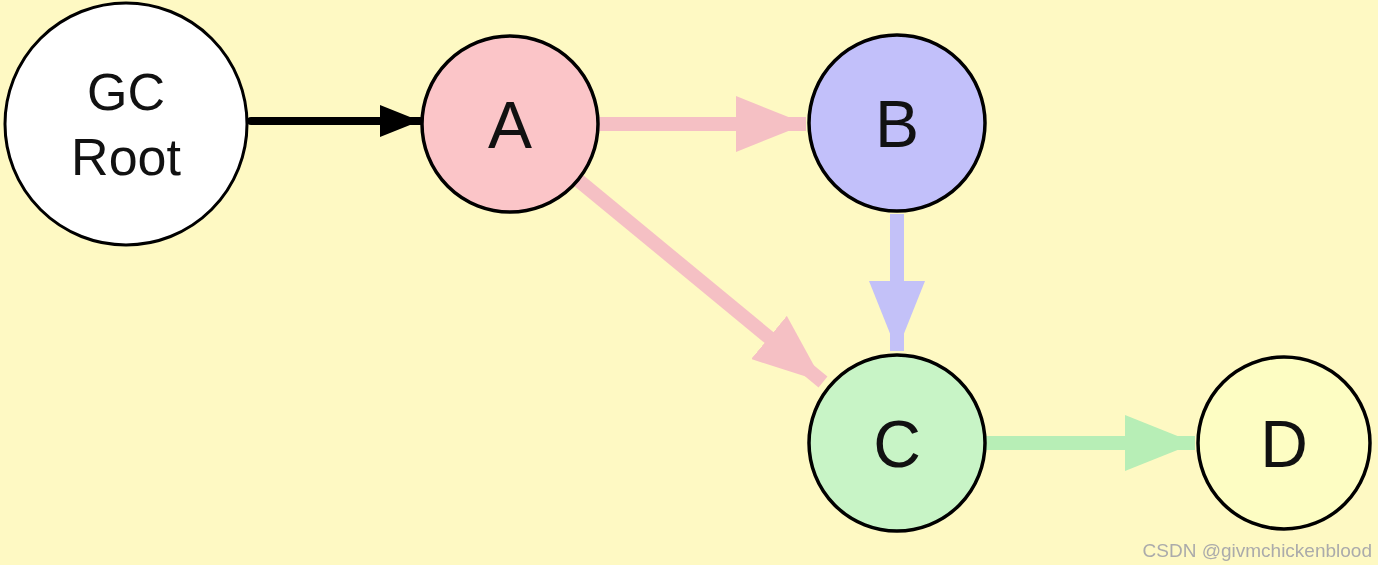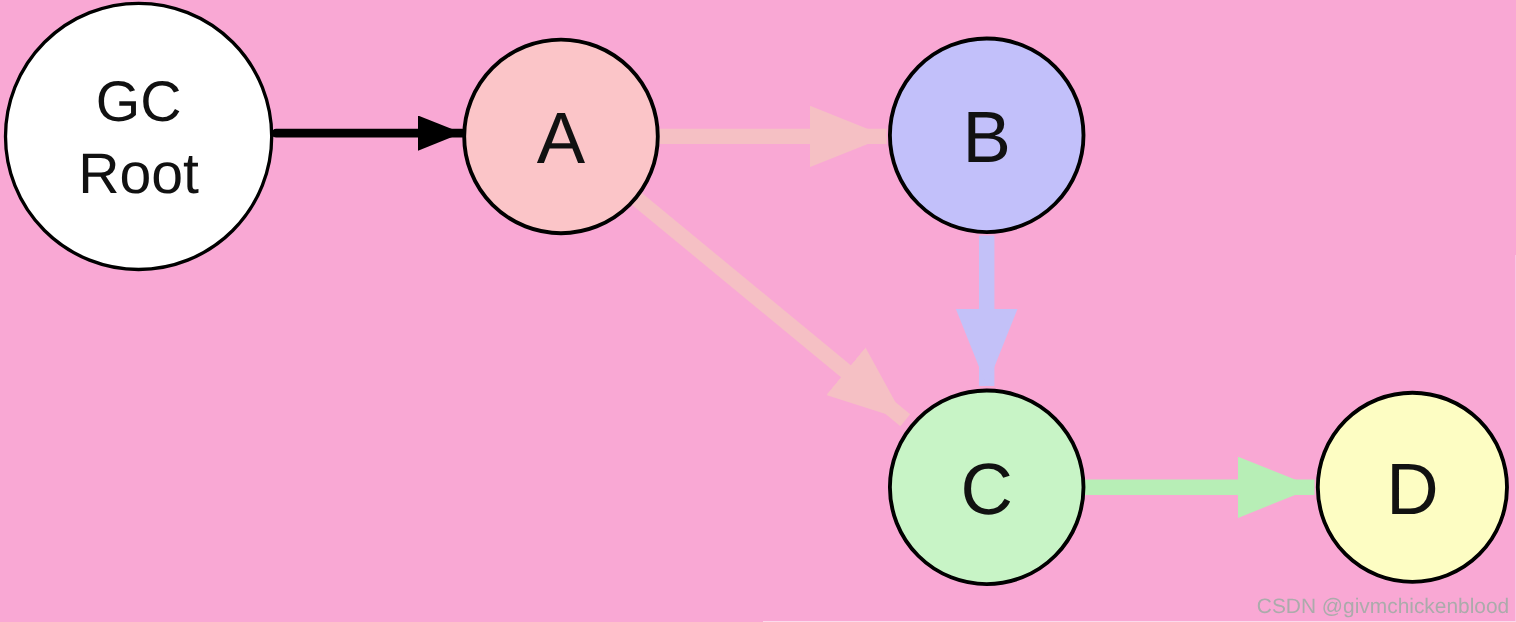--- a/index.html
+++ b/index.html
@@ -4,21 +4,21 @@
 <style>
   html, body {
     margin: 0;
     padding: 0;
     background: #ffffff;
   }
   .stage {
     position: relative;
     width: 1378px;
     height: 565px;
-    background: #f9a8d4;
+    background: #fef9c3;
     overflow: hidden;
     font-family: "Liberation Sans", sans-serif;
   }
   svg { display: block; }
   .node-circle {
     stroke: #000000;
     stroke-width: 3.5;
   }
   .root-circle {
     stroke: #000000;

